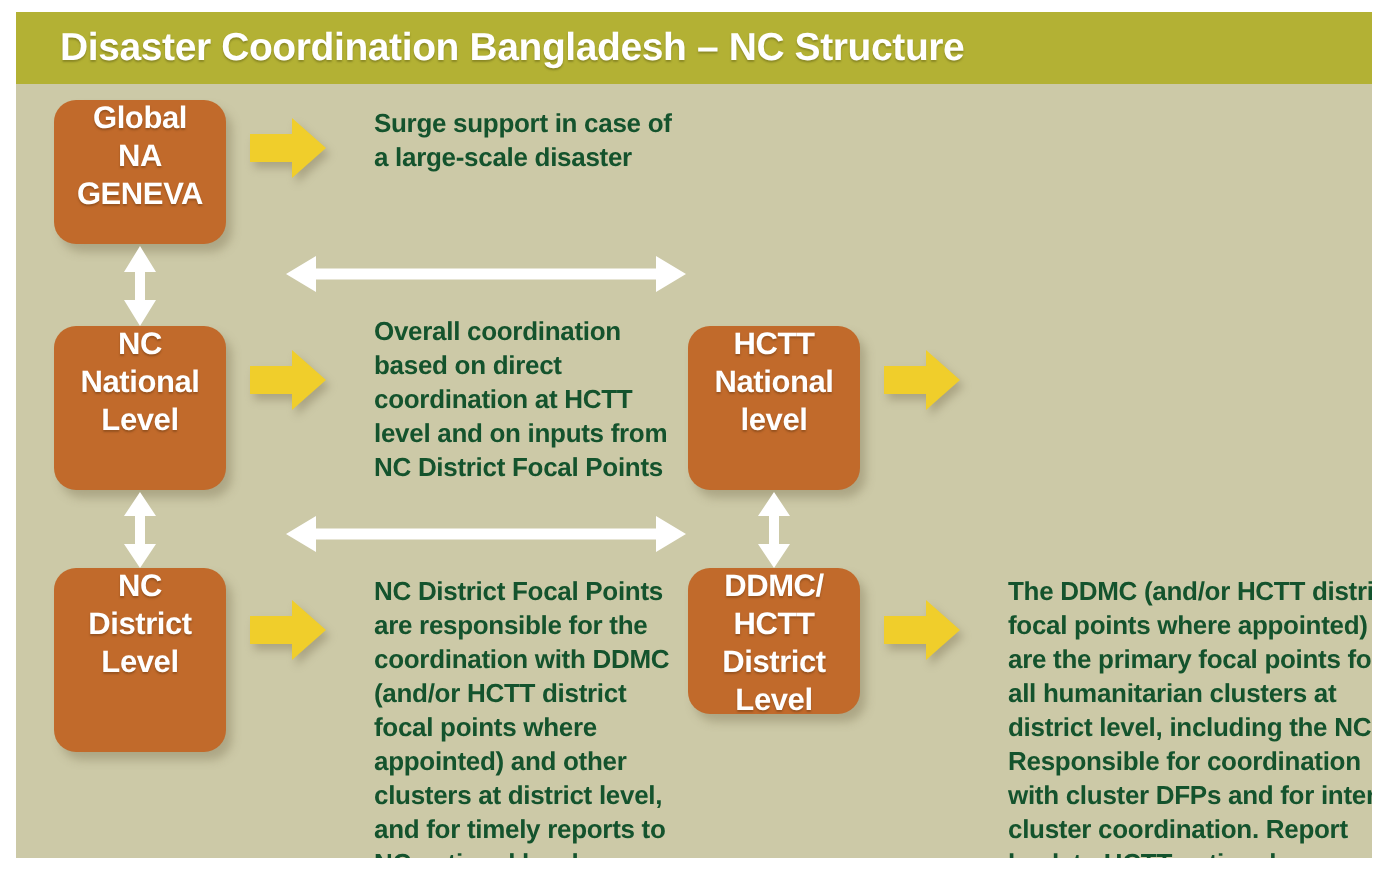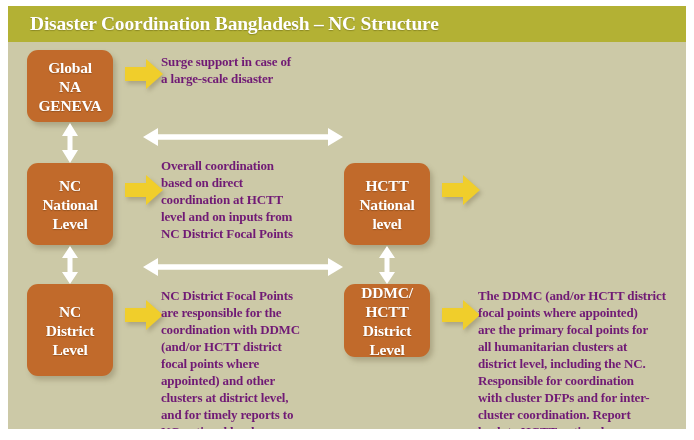--- a/index.html
+++ b/index.html
@@ -13,21 +13,20 @@
     font-family: "Liberation Sans", sans-serif;
     overflow: hidden;
   }
 
   #diagram {
     position: relative;
     width: 694px;
     height: 440px;
     background: #ffffff;
     box-sizing: border-box;
-    font-family: Liberation Serif, serif;
   }
 
   
   .header-bar {
     position: absolute;
     left: 8px;
     top: 6px;
     width: 678px;
     height: 36px;
     background: #b3b134;
@@ -56,44 +55,45 @@
     overflow: hidden;
   }
 
   
   .node {
     position: absolute;
     background: #c16a2b;
     border-radius: 11px;
     box-shadow: 3px 4px 5px rgba(120,110,80,0.38);
     display: flex;
-    align-items: center;
+    align-items: flex-start;
     justify-content: center;
     box-sizing: border-box;
   }
   .node-label {
     color: #ffffff;
     font-weight: bold;
     font-size: 15.5px;
     line-height: 19px;
     text-align: center;
     letter-spacing: -0.2px;
     text-shadow: 0px 1px 1px rgba(110,60,20,0.5);
     white-space: pre-line;
   }
 
   
   .desc {
     position: absolute;
-    color: #701a75;
+    color: #14532d;
     font-size: 13px;
     font-weight: bold;
     line-height: 17px;
     letter-spacing: -0.15px;
     white-space: pre-line;
+    margin-left: 26px;
   }
 
   
   .yarrow {
     position: absolute;
     width: 38px;
     height: 30px;
     filter: drop-shadow(2px 3px 2px rgba(120,110,80,0.40));
   }
   .yarrow svg { display: block; width: 100%; height: 100%; }

